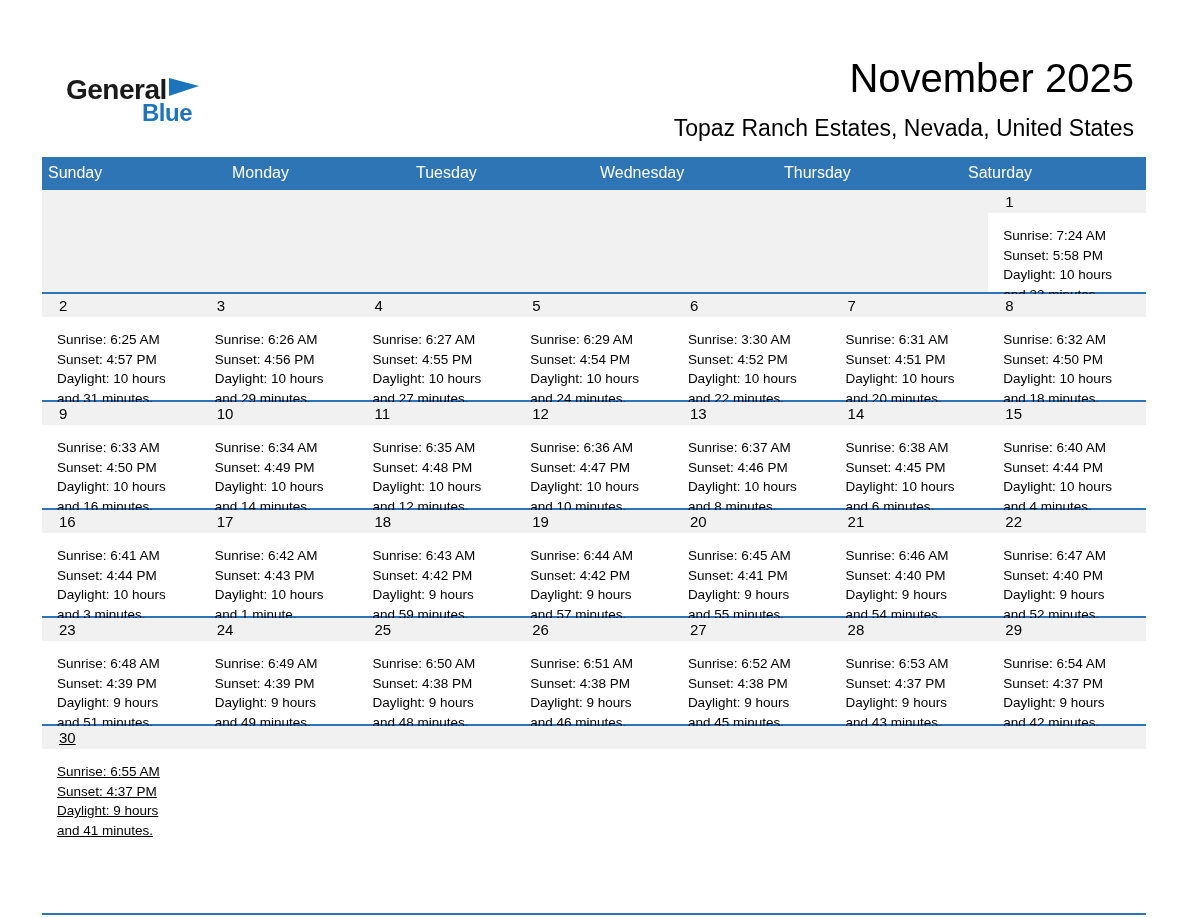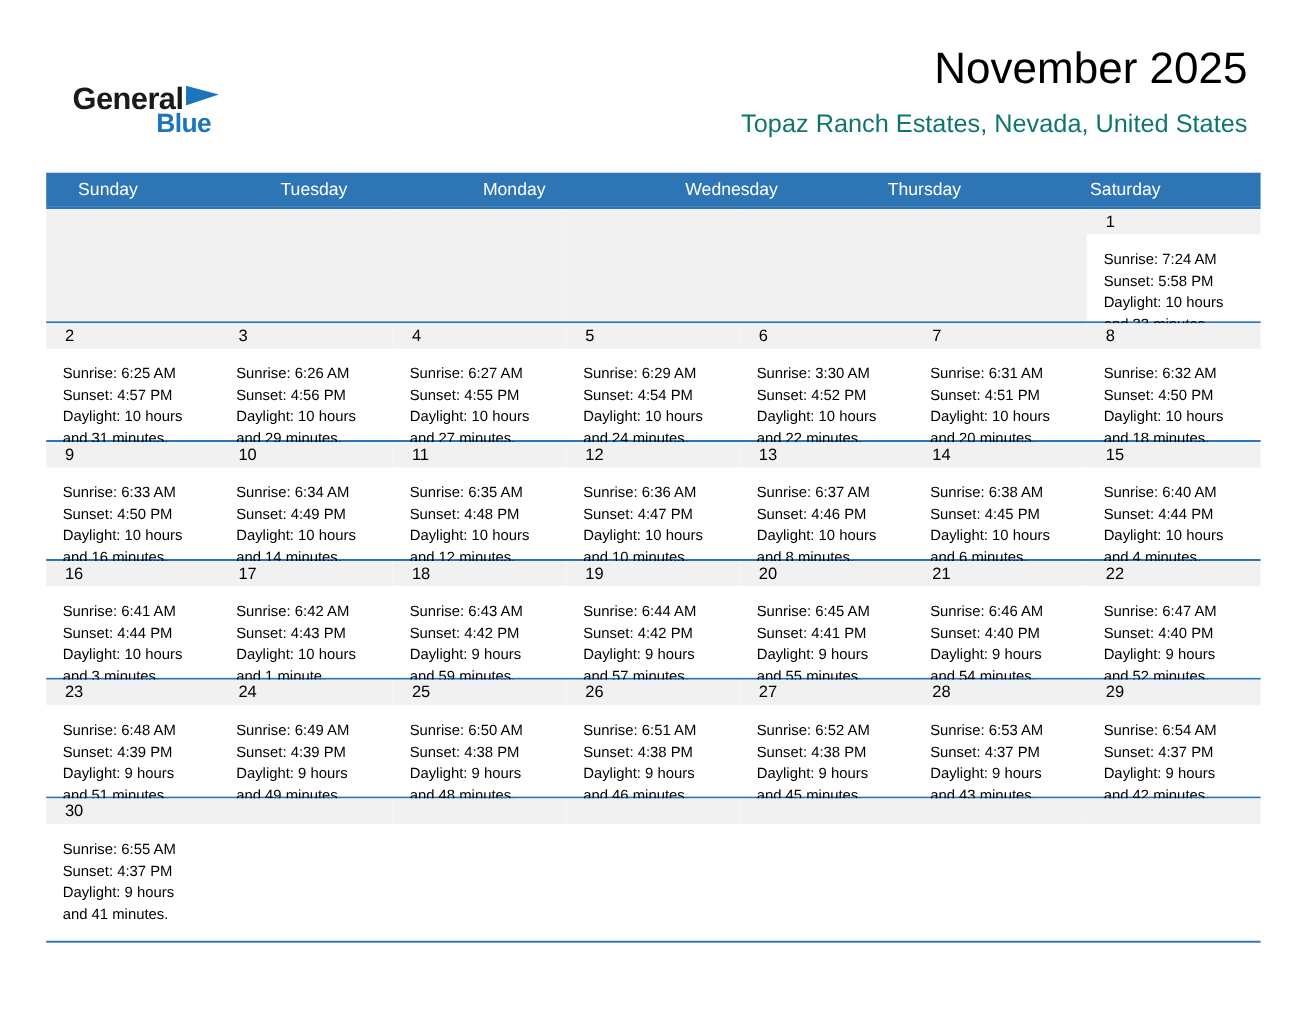--- a/index.html
+++ b/index.html
@@ -12,33 +12,33 @@
     font-family:"Liberation Sans", sans-serif;color:#000;}
   .page{position:relative;width:1188px;height:918px;overflow:hidden;}
 
   
   .logo{position:absolute;left:66px;top:76px;line-height:1;}
   .logo-line1{display:flex;align-items:flex-start;}
   .logo-general{font-size:28px;font-weight:700;color:#1a1a1a;letter-spacing:-0.5px;}
   .logo-flag{margin-left:2px;margin-top:2px;}
   .logo-blue{font-size:24px;font-weight:700;color:var(--logo-blue);margin-left:76px;margin-top:-3px;letter-spacing:-0.5px;}
 
-  .titles{position:absolute;right:54px;top:40px;text-align:right;}
+  .titles{position:absolute;right:54px;top:56px;text-align:right;}
   .month-title{font-size:40px;font-weight:400;color:#000;}
-  .location{font-size:23px;font-weight:400;color:#0f766e;margin-top:14px;}
+  .location{font-size:23px;font-weight:400;color:#000000;margin-top:14px;}
 
   
   .calendar{position:absolute;left:42px;top:157px;width:1104px;border-bottom:2px solid var(--blue);}
   .weekday-row{display:flex;background:var(--blue);height:31px;}
-  .wd-cell{flex:1;color:#fff;font-size:16px;line-height:31px;padding-left:29px;font-weight:400;}
+  .wd-cell{flex:1;color:#fff;font-size:16px;line-height:31px;padding-left:6px;font-weight:400;}
 
   .week{display:flex;border-top:2px solid var(--blue);}
   .week-first{height:104px;}
   .week-mid{height:108px;}
-  .week-last{height:131px;}
+  .week-last{height:189px;text-decoration:underline;}
 
   .cell{flex:1;display:flex;flex-direction:column;background:#fff;}
   .cell.empty-full{background:var(--gray);}
   .num-band{height:23px;background:var(--gray);padding-left:17px;font-size:15px;line-height:24px;flex:0 0 auto;}
   .cell-body{padding:3px 6px 0 15px;font-size:13.5px;line-height:19.5px;margin-top:10px;}
   .line{white-space:nowrap;}
 </style>
 </head>
 <body>
 
@@ -55,22 +55,22 @@
   </div>
 
   <div class="titles">
     <div class="month-title">November 2025</div>
     <div class="location">Topaz Ranch Estates, Nevada, United States</div>
   </div>
 
   <div class="calendar">
     <div class="weekday-row" id="weekday-row">
         <div class="wd-cell">Sunday</div>
+        <div class="wd-cell">Monday</div>
         <div class="wd-cell">Tuesday</div>
-        <div class="wd-cell">Monday</div>
         <div class="wd-cell">Wednesday</div>
         <div class="wd-cell">Thursday</div>
         <div class="wd-cell">Saturday</div>
       </div>
     <div id="weeks">
         <div class="week week-first">
           <div class="cell empty-full"></div>
           <div class="cell empty-full"></div>
           <div class="cell empty-full"></div>
           <div class="cell empty-full"></div>

